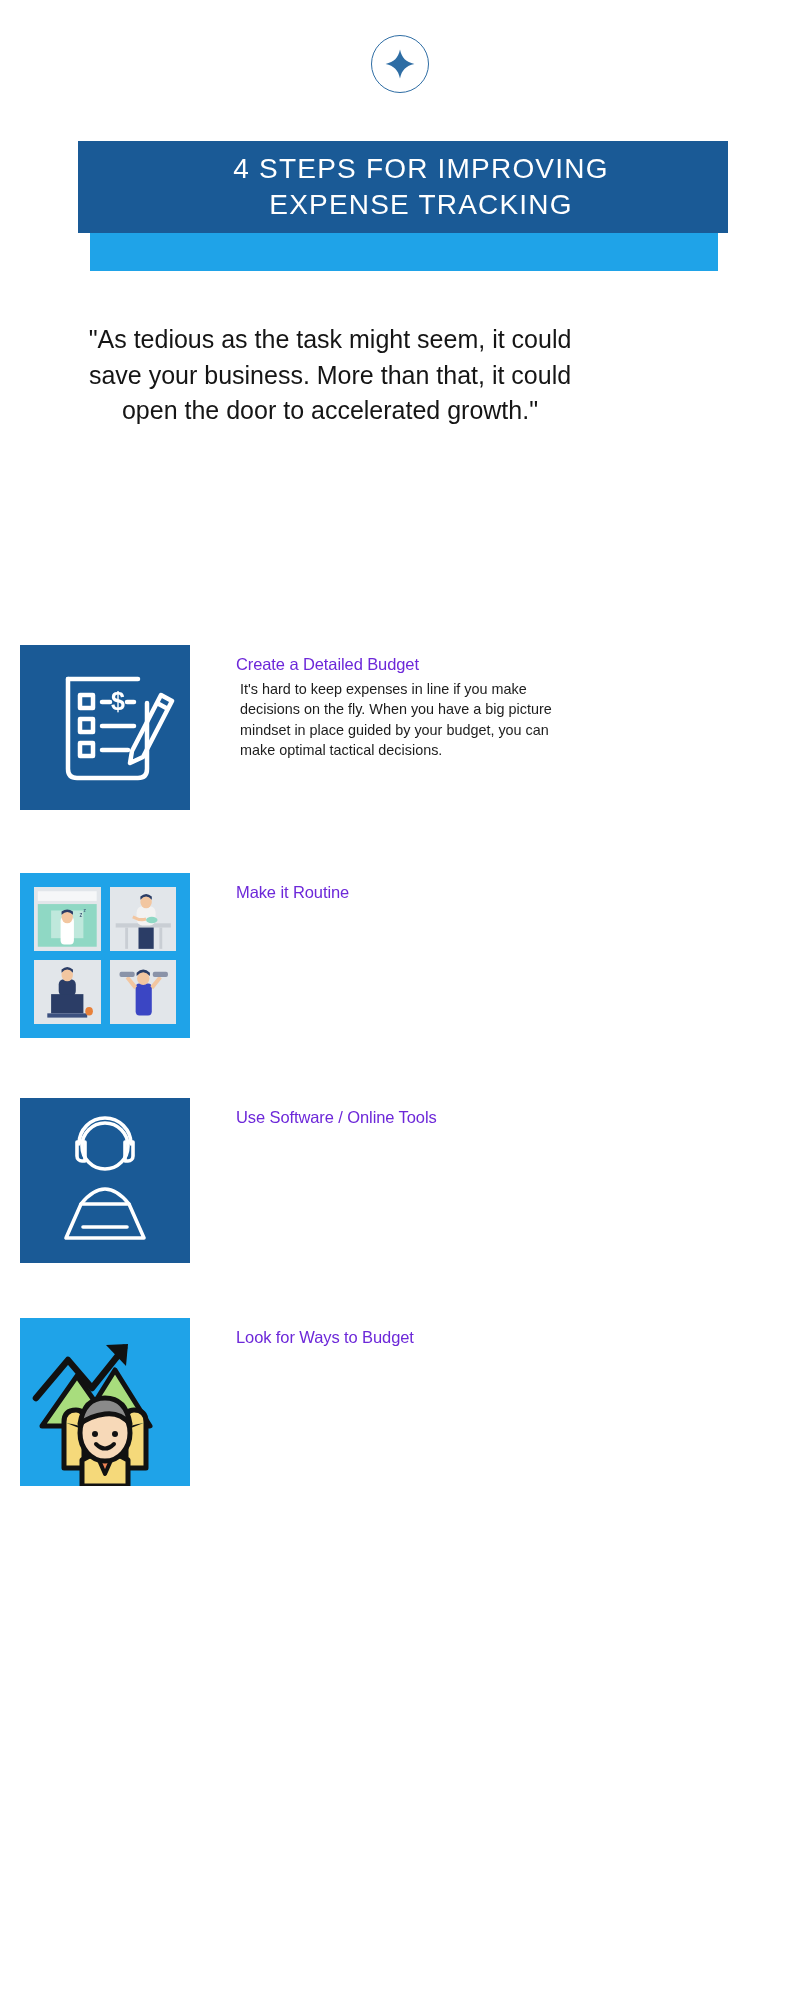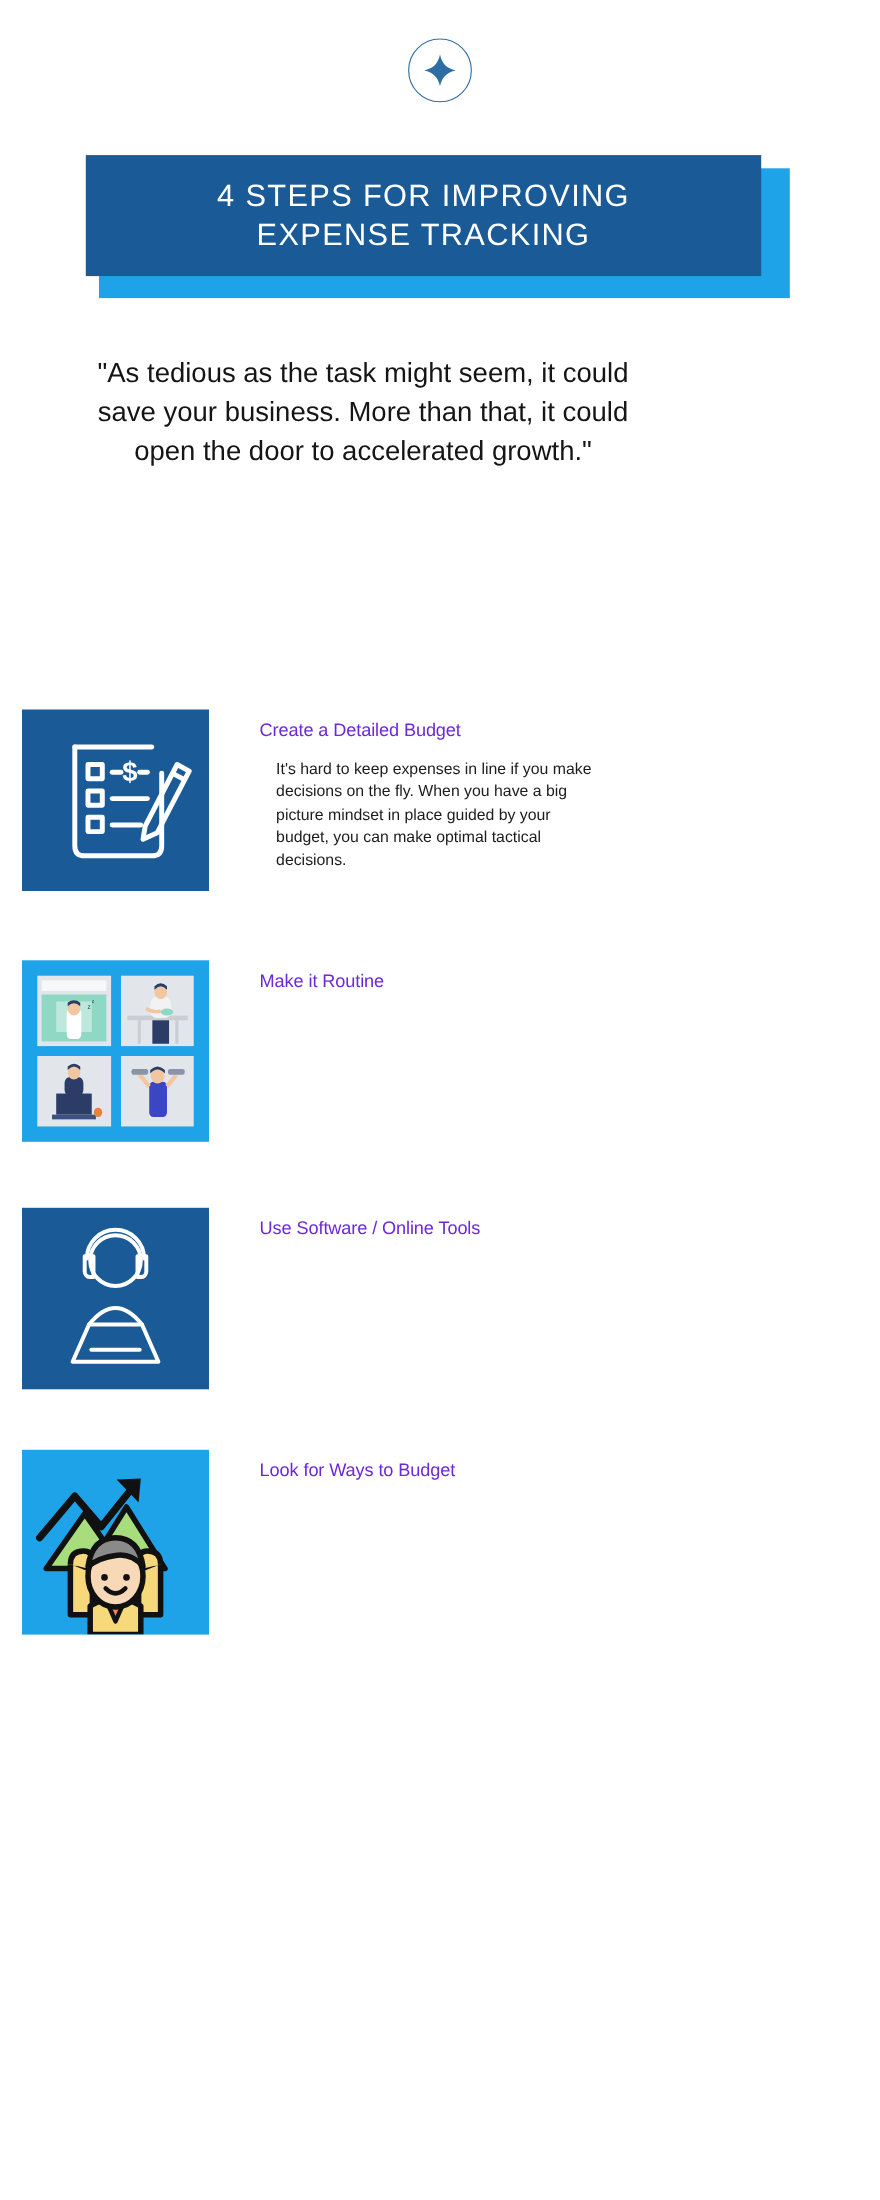--- a/index.html
+++ b/index.html
@@ -25,23 +25,23 @@
   }
   .star4{display:block;}
 
   
   .banner-wrap{position:absolute;left:78px;top:141px;width:640px;height:130px;}
   .banner-shadow{
     position:absolute;left:12px;top:12px;width:628px;height:118px;
     background:#1fa3e8;
   }
   .banner-main{
-    position:absolute;left:0;top:0;width:614px;height:110px;
+    position:absolute;left:0;top:0;width:614px;height:92px;
     background:#1a5a96;
-    display:flex;align-items:center;justify-content:center;
+    display:flex;align-items:center;justify-content:center;padding-left:36px;
   }
   .banner-title{
     color:#ffffff;
     font-size:28px;
     letter-spacing:1.2px;
     line-height:1.28;
     text-align:center;
     font-weight:400;
     padding:0 14px;
     white-space:pre-line;
@@ -69,21 +69,21 @@
     font-size:16.5px;
     font-weight:normal;
     letter-spacing:-0.1px;
     margin:10px 0 2px 0;
     line-height:1.2;
   }
   .card-body{
     color:#1c1c1c;
     font-size:14.4px;
     line-height:1.42;
-    margin:15px;
+    margin:4px;
   }
 
   .icon-dark{background:#1a5a96;}
   .icon-light{background:#1fa3e8;}
 
   
   .vgrid{
     position:absolute;left:14px;top:14px;right:14px;bottom:14px;
     display:grid;grid-template-columns:1fr 1fr;grid-template-rows:1fr 1fr;
     gap:9px;

